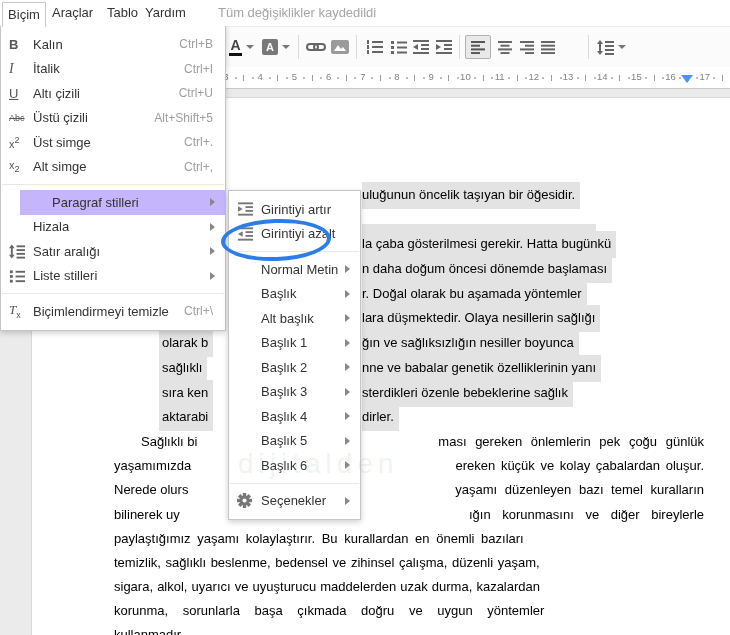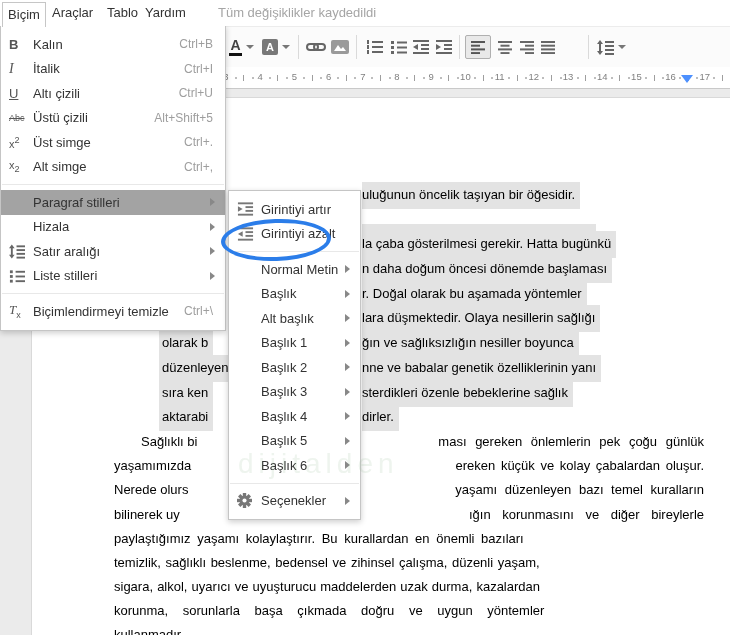--- a/index.html
+++ b/index.html
@@ -43,21 +43,21 @@
   .sel{background:#e3e3e3;padding:3px 5px 4px 3px;text-align:right;}
   .selr{background:#e3e3e3;padding:3px 5px 4px 0;}
   .rright{text-align:right;}
 
   
   .panel{position:absolute;background:#fff;border:1px solid #c5c5c5;box-shadow:0 2px 6px rgba(0,0,0,.2);
          box-sizing:border-box;padding:6px 0;}
   .menu-main{left:0;top:25px;width:226px;z-index:20;}
   .menu-sub{left:228px;top:190px;width:133px;z-index:21;}
   .mrow{height:24.5px;display:flex;align-items:center;padding-left:8px;font-size:13px;color:#333;}
-  .mrow.hover{background:#a3a3a3;}
+  .mrow.hover{background:#c4b5fd;margin-left:19px;}
   .mico{flex:0 0 24px;color:#555;display:flex;align-items:center;}
   .mlab{flex:1 1 auto;}
   .msc{font-size:12px;color:#9e9e9e;padding-right:12px;}
   .marr{width:0;height:0;border-left:5px solid #888;border-top:4px solid transparent;border-bottom:4px solid transparent;margin-right:10px;}
   .msep{height:1px;background:#e8e8e8;margin:5px 1px;}
   .sico{flex:0 0 24px;color:#666;display:flex;align-items:center;}
   .b-ico{font-weight:bold;font-size:13px;color:#555;}
   .i-ico{font-family:"Liberation Serif",serif;font-style:italic;font-size:14px;color:#555;}
   .u-ico{font-size:13px;color:#555;text-decoration:underline;}
   .s-ico{font-size:9px;color:#555;text-decoration:line-through;}
@@ -83,21 +83,21 @@
   </div>
 
   <span class="doc selr" style="left:362px;top:182px">uluğunun öncelik taşıyan bir öğesidir.</span>
   <span class="doc selr" style="left:362px;top:224px">nden var olan bir durum olarak algılanır.</span>
   <span class="doc selr" style="left:362px;top:231px">la çaba gösterilmesi gerekir. Hatta bugünkü</span>
   <span class="doc selr" style="left:362px;top:256px">n daha doğum öncesi dönemde başlaması</span>
   <span class="doc selr" style="left:362px;top:281px">r. Doğal olarak bu aşamada yöntemler</span>
   <span class="doc selr" style="left:362px;top:305px">lara düşmektedir. Olaya nesillerin sağlığı</span>
   <span class="doc sel" style="left:159px;top:330px">olarak b</span>
   <span class="doc selr" style="left:362px;top:330px">ğın ve sağlıksızlığın nesiller boyunca</span>
-  <span class="doc sel" style="left:159px;top:355px">düzenleyen</span>
+  <span class="doc sel" style="left:159px;top:355px">sağlıklı</span>
   <span class="doc selr" style="left:362px;top:355px">nne ve babalar genetik özelliklerinin yanı</span>
   <span class="doc sel" style="left:159px;top:380px">sıra ken</span>
   <span class="doc selr" style="left:362px;top:380px">sterdikleri özenle bebeklerine sağlık</span>
   <span class="doc sel" style="left:159px;top:404px">aktarabi</span>
   <span class="doc selr" style="left:362px;top:404px">dirler.</span>
 
   <span class="doc" style="left:141px;top:432px">Sağlıklı bi</span>
   <span class="doc rright" style="right:26px;top:432px;word-spacing:5px">ması gereken önlemlerin pek çoğu günlük</span>
   <span class="doc" style="left:114px;top:456px">yaşamımızda</span>
   <span class="doc rright" style="right:26px;top:456px;word-spacing:2px">ereken küçük ve kolay çabalardan oluşur.</span>

